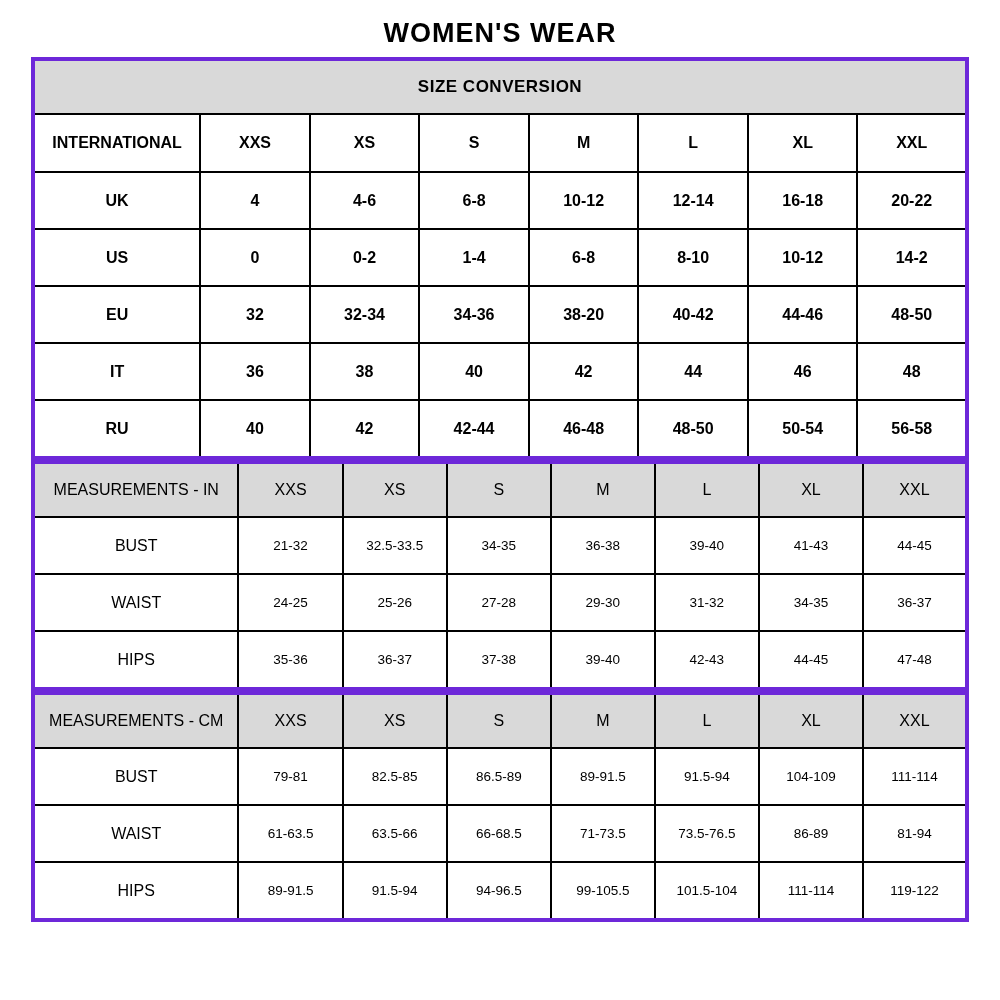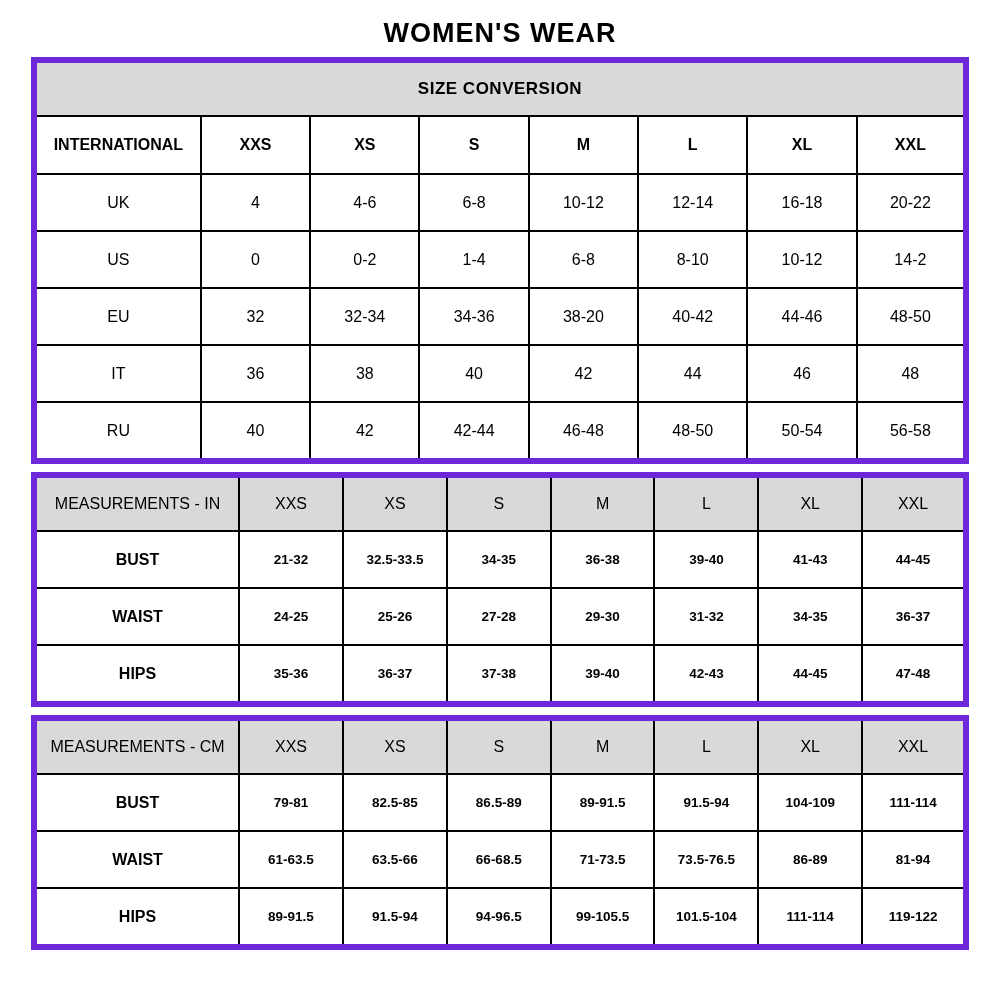--- a/index.html
+++ b/index.html
@@ -18,22 +18,21 @@
     text-align: center;
     font-size: 27px;
     font-weight: 700;
     letter-spacing: 1px;
     margin: 6px 0 8px 0;
   }
   table.tbl {
     border-collapse: collapse;
     table-layout: fixed;
     width: 100%;
-    border: 6px solid #6d28d9;
-    margin-bottom: 8px;
+    border: 4px solid #6d28d9;
   }
   .tbl th, .tbl td {
     border: 2px solid #000000;
     text-align: center;
     vertical-align: middle;
     padding: 0 4px;
     overflow: hidden;
   }
   
   .banner {
@@ -45,33 +44,33 @@
   }
   
   .t1 .colhead th {
     height: 56px;
     font-size: 16px;
     font-weight: 700;
   }
   .t1 tbody td {
     height: 55px;
     font-size: 16px;
-    font-weight: 400;
+    font-weight: 700;
   }
   
   .tm thead th {
     background: #d9d9d9;
     height: 52px;
     font-size: 16px;
     font-weight: 400;
   }
   .tm tbody td {
     height: 55px;
     font-size: 13.5px;
-    font-weight: 700;
+    font-weight: 400;
   }
   .tm tbody td.row-label,
   .t1 tbody td.row-label {
     font-size: 16px;
   }
 </style>
 </head>
 <body>
 
 <main>

